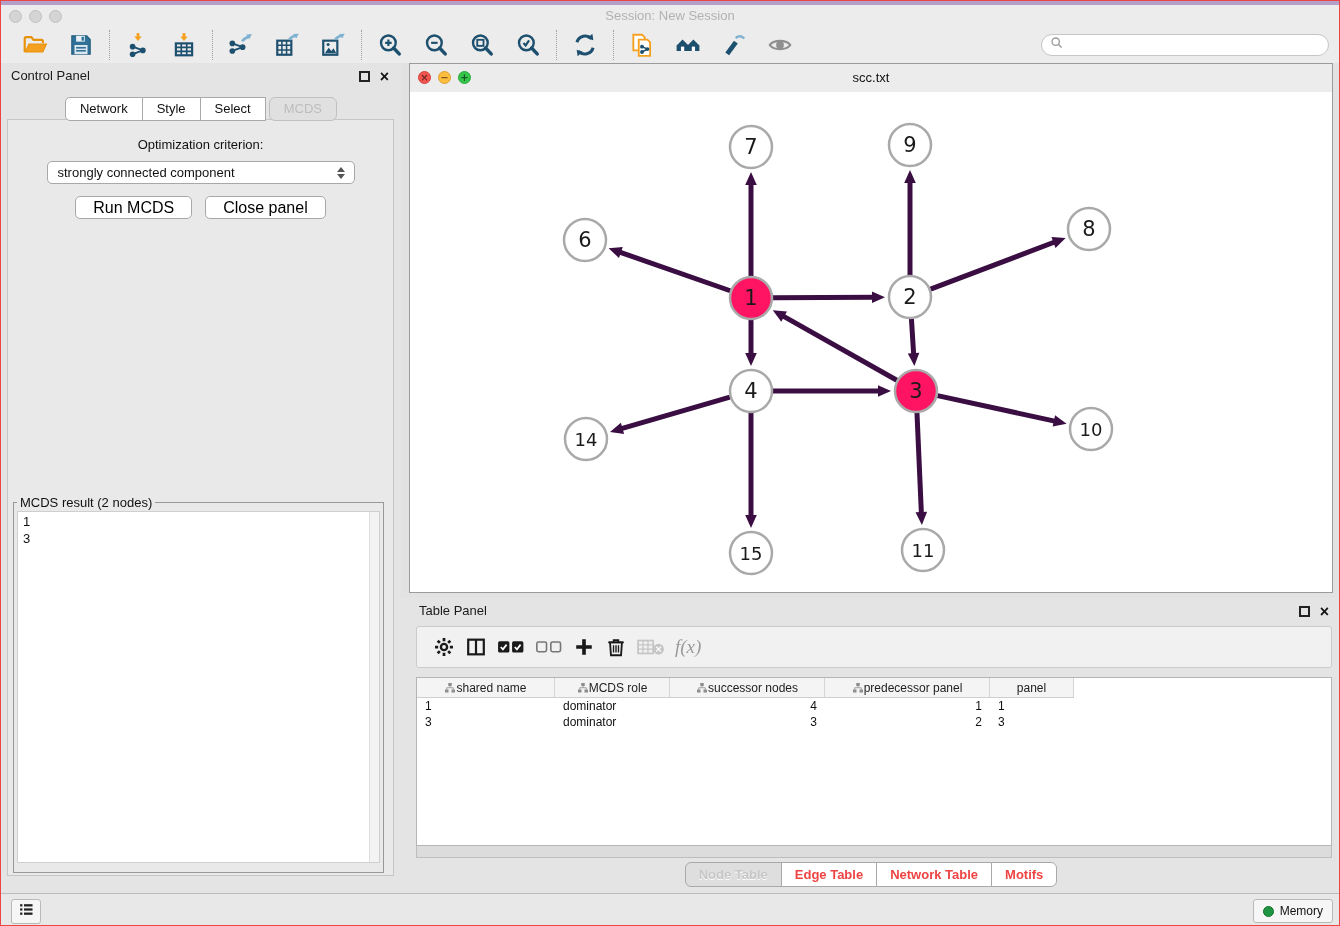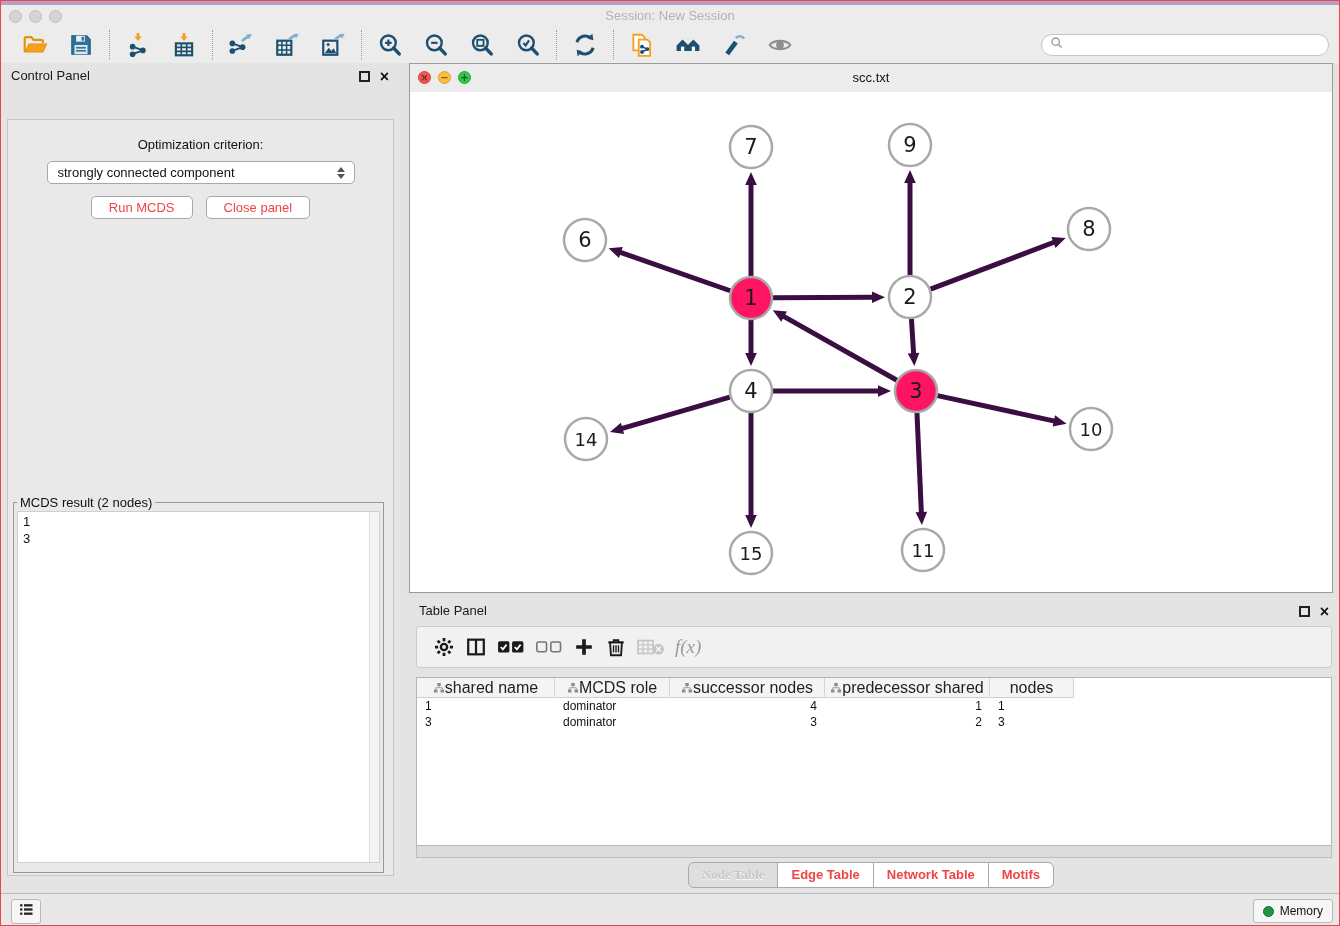--- a/index.html
+++ b/index.html
@@ -44,21 +44,21 @@
   .opt-label{margin-top:17px;text-align:center;font-size:13px;color:#111;}
   .dropdown{margin:9px auto 12px;width:308px;height:23px;background:#fff;border:1px solid #a8a8a8;
             border-radius:5px;display:flex;align-items:center;box-sizing:border-box;cursor:pointer;}
   .dropdown .dd-text{flex:1;padding-left:10px;font-size:13px;color:#111;}
   .dd-stepper{width:18px;display:flex;flex-direction:column;align-items:center;gap:2px;padding-right:4px;}
   .dd-stepper i{width:0;height:0;border-left:4px solid transparent;border-right:4px solid transparent;}
   .dd-up{border-bottom:5px solid #555;}
   .dd-down{border-top:5px solid #555;}
   .btn-row{margin-top:11px;display:flex;justify-content:center;gap:13px;}
   .cp-btn{height:23px;padding:0 17px;background:#fff;border:1px solid #a8a8a8;border-radius:5px;
-          font-size:13px;font-family:inherit;color:#ef4444;cursor:pointer;}
+          font-size:16px;font-family:inherit;color:#000000;cursor:pointer;}
   .result-fieldset{position:absolute;left:5px;top:375px;width:371px;height:378px;box-sizing:border-box;
                    border:1px solid #989898;padding:1px 3px 3px;margin:0;}
   .result-fieldset legend{font-size:13px;color:#111;padding:0 3px;}
   .result-box{width:100%;height:352px;box-sizing:border-box;background:#fff;border:1px solid #cfcfcf;
               position:relative;font-size:13px;line-height:17px;padding:1px 12px 0 5px;white-space:pre;
               overflow:hidden;color:#111;}
   .vtrack{position:absolute;top:0;right:0;width:9px;height:100%;background:#f3f3f3;border-left:1px solid #ddd;}
 
   
   #right-bg{position:absolute;left:400px;top:62px;width:940px;height:830px;background:#e2e2e2;}
@@ -85,32 +85,32 @@
               border:1px solid #cbcbcb;border-radius:3px;display:flex;align-items:center;
               padding-left:16px;gap:10px;box-sizing:border-box;}
   .tp-icon{width:22px;height:22px;display:inline-block;cursor:pointer;}
   .tp-icon svg{width:22px;height:22px;display:block;}
   .tp-icon.wide{width:28px;} .tp-icon.wide svg{width:28px;}
   .tp-icon.disabled{opacity:.5;cursor:default;}
   .fx{font-family:"Liberation Serif",serif;font-style:italic;font-size:19px;color:#9a9a9a;cursor:default;}
   .tp-table{position:absolute;left:15px;top:79px;width:916px;height:169px;background:#fff;
             border:1px solid #b5b5b5;box-sizing:border-box;overflow:hidden;}
   .thead{display:flex;height:20px;}
-  .th{display:flex;align-items:center;justify-content:center;gap:0;font-size:16px;color:#222;
+  .th{display:flex;align-items:center;justify-content:center;gap:0;font-size:12px;color:#222;
       background:#f4f4f4;border-right:1px solid #d4d4d4;border-bottom:1px solid #cfcfcf;
       box-sizing:border-box;height:20px;cursor:pointer;}
   .th .hier{width:12px;height:12px;} .th .hier svg{width:12px;height:12px;display:block;}
   .tr{display:flex;height:16px;align-items:center;font-size:12px;color:#111;}
   .td{box-sizing:border-box;padding:0 8px;white-space:nowrap;overflow:hidden;}
   .hstrip{position:absolute;left:15px;top:248px;width:916px;height:12px;background:#dcdcdc;
           border:1px solid #bdbdbd;border-top:none;box-sizing:border-box;}
   .tp-tabs{position:absolute;top:264px;left:0;width:100%;display:flex;justify-content:center;}
   .tp-tab{background:#fff;border:1px solid #a9a9a9;margin-left:-1px;padding:4px 13px;font-size:13px;
           font-weight:700;color:#ef4444;cursor:pointer;}
-  .tp-tab:first-child{border-radius:6px 0 0 6px;margin-left:0;font-family:Liberation Serif, serif;}
+  .tp-tab:first-child{border-radius:6px 0 0 6px;margin-left:0;}
   .tp-tab:last-child{border-radius:0 6px 6px 0;}
   .tp-tab.sel{background:#dedede;color:#c6c6c6;text-shadow:0 1px 0 #fff;}
 
   
   #statusbar{position:absolute;left:0;top:892px;width:1340px;height:34px;background:#e8e8e8;
              border-top:1px solid #bcbcbc;box-sizing:border-box;}
   .list-btn{position:absolute;left:10px;top:5px;width:28px;height:23px;background:#f6f6f6;
             border:1px solid #b9b9b9;border-radius:3px;display:flex;align-items:center;
             justify-content:center;cursor:pointer;}
   .list-btn svg{width:17px;height:17px;}
@@ -290,20 +290,26 @@
   </div>
 
   <div id="control-panel">
     <div class="panel-header">
       <span class="panel-title">Control Panel</span>
       <span class="win-btns">
         <span class="btn-restore"></span>
         <span class="btn-close">×</span>
       </span>
     </div>
+    <div class="cp-tabs" id="cp-tabs">
+        <div class="cp-tab">Network</div>
+        <div class="cp-tab">Style</div>
+        <div class="cp-tab">Select</div>
+        <div class="cp-tab sel">MCDS</div>
+      </div>
     <div class="cp-body">
       <div class="opt-label">Optimization criterion:</div>
       <div class="dropdown">
         <span class="dd-text">strongly connected component</span>
         <span class="dd-stepper">
             <i class="dd-up"></i>
             <i class="dd-down"></i>
           </span>
       </div>
       <div class="btn-row">
@@ -531,24 +537,24 @@
           </div>
           <div class="th" style="width:165px">
             <span class="hier">
               <svg viewBox="0 0 24 24">
                 <rect x="8.5" y="2" width="7" height="6" fill="#8c8c8c"></rect>
                 <rect x="2" y="15" width="7" height="6" fill="#8c8c8c"></rect>
                 <rect x="15" y="15" width="7" height="6" fill="#8c8c8c"></rect>
                 <path d="M12 8v3.5M5.5 15v-3.5h13V15" fill="none" stroke="#8c8c8c" stroke-width="1.6"></path>
               </svg>
             </span>
-            <span class="th-label">predecessor shared</span>
+            <span class="th-label">predecessor panel</span>
           </div>
           <div class="th" style="width:84px">
-            <span class="th-label">nodes</span>
+            <span class="th-label">panel</span>
           </div>
         </div>
       <div id="tp-tbody">
           <div class="tr">
             <div class="td" style="width:138px;text-align:left">1</div>
             <div class="td" style="width:115px;text-align:left">dominator</div>
             <div class="td" style="width:155px;text-align:right">4</div>
             <div class="td" style="width:165px;text-align:right">1</div>
             <div class="td" style="width:84px;text-align:left">1</div>
           </div>

